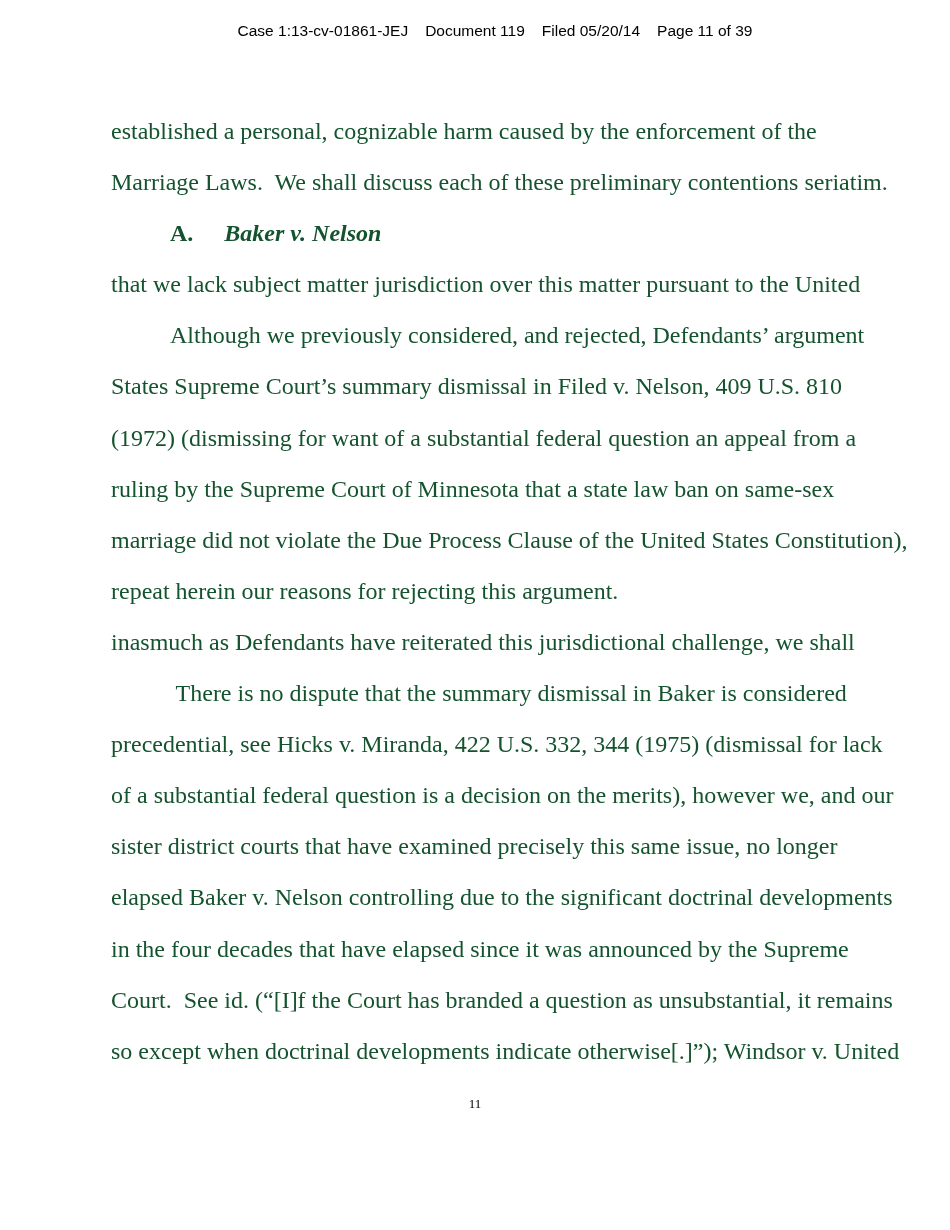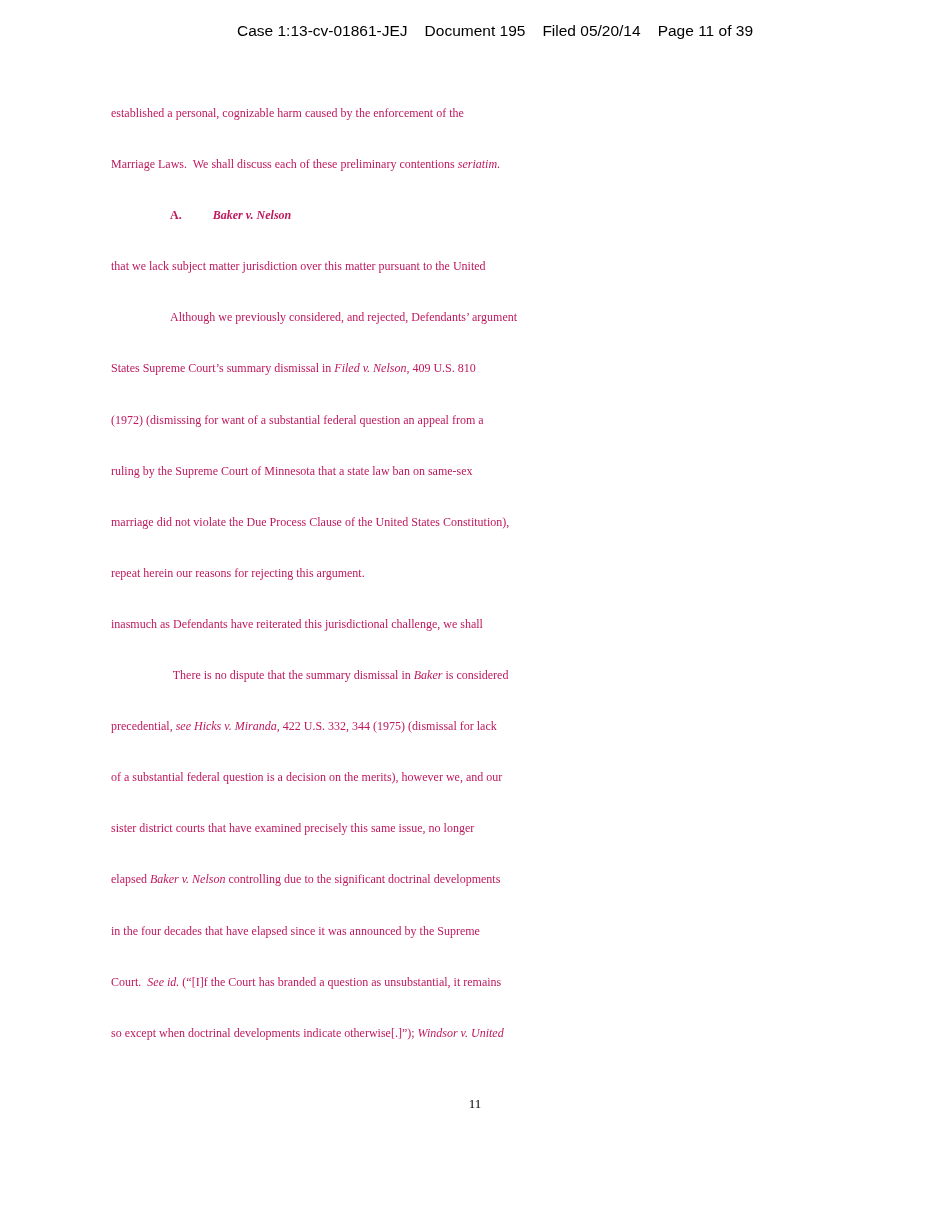--- a/index.html
+++ b/index.html
@@ -25,53 +25,53 @@
     gap: 17px;
     font-family: "Liberation Sans", sans-serif;
     font-size: 15.5px;
     color: #000000;
     white-space: pre;
     margin-left: 20px;
   }
   .doc-body {
     position: absolute;
     left: 111px;
-    top: 88px;
+    top: 106px;
     width: 760px;
     font-family: "Liberation Serif", serif;
-    font-size: 12px;
-    color: #be185d;
+    font-size: 24px;
+    color: #14532d;
   }
   .doc-body .line {
     height: 51.1px;
     line-height: 51.1px;
     white-space: pre;
   }
-  .doc-body .i  { font-style: italic; }
+  .doc-body .i  { }
   .doc-body .b  { font-weight: bold; }
   .doc-body .bi { font-weight: bold; font-style: italic; }
   .doc-footer {
     position: absolute;
     top: 1096px;
     left: 0;
     width: 100%;
     text-align: center;
     font-family: "Liberation Serif", serif;
     font-size: 13px;
     color: #000000;
   }
 </style>
 </head>
 <body>
 
 <div class="page">
 
   <div class="doc-header">
     <span>Case 1:13-cv-01861-JEJ</span>
-    <span>Document 195</span>
+    <span>Document 119</span>
     <span>Filed 05/20/14</span>
     <span>Page 11 of 39</span>
   </div>
 
   <div class="doc-body">
       <div class="line"><span>established a personal, cognizable harm caused by the enforcement of the</span></div>
       <div class="line"><span>Marriage Laws.  We shall discuss each of these preliminary contentions </span><span class="i">seriatim</span><span>.</span></div>
       <div class="line" style="padding-left: 59px; font-family: Liberation Serif, serif;"><span class="b">A.</span><span class="bi" style="margin-left: 31px;">Baker v. Nelson</span></div>
       <div class="line"><span>that we lack subject matter jurisdiction over this matter pursuant to the United</span></div>
       <div class="line" style="padding-left: 59px;"><span>Although we previously considered, and rejected, Defendants’ argument</span></div>

